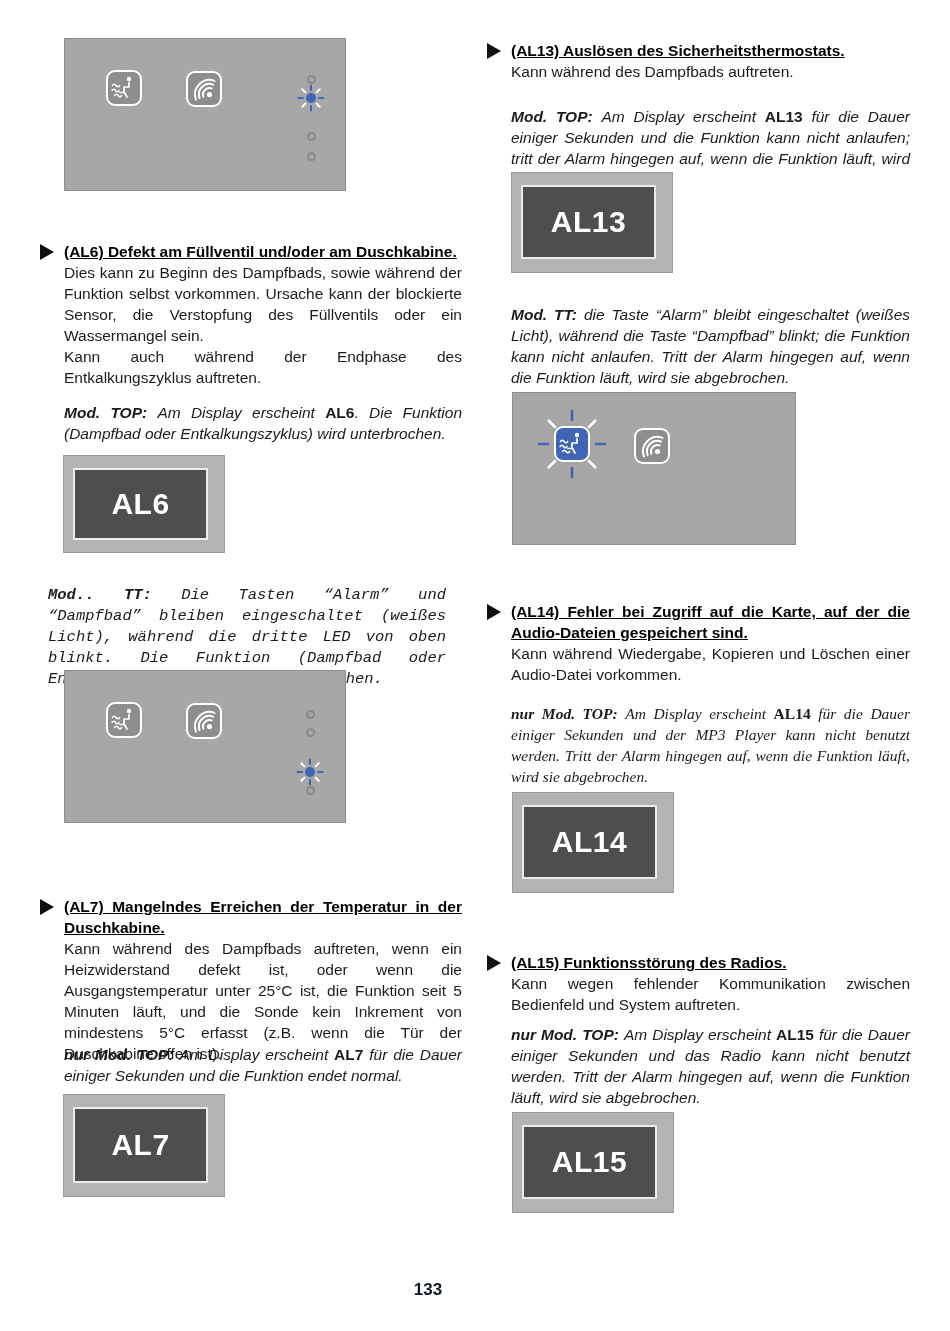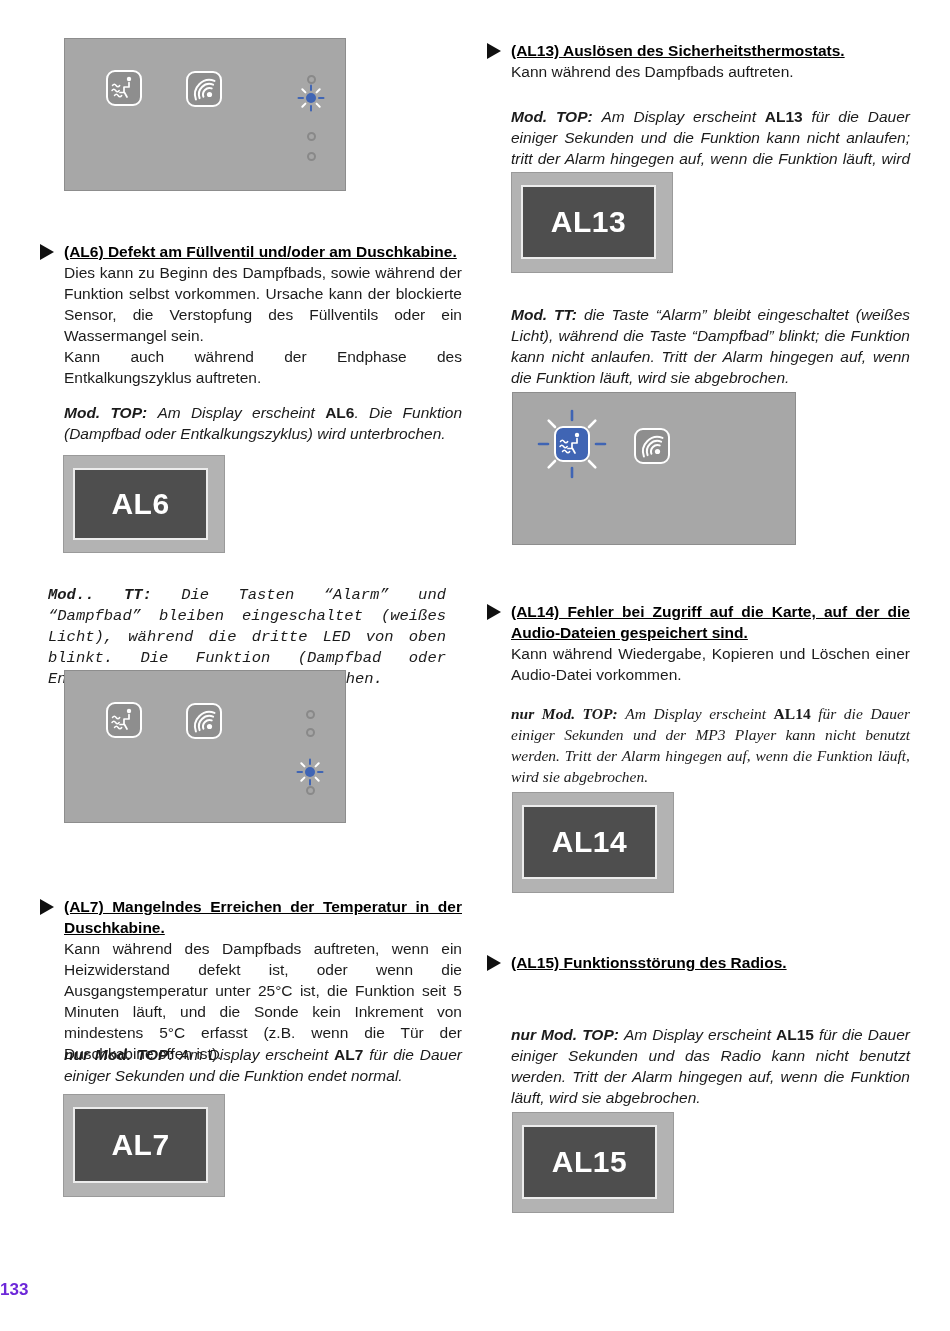--- a/index.html
+++ b/index.html
@@ -31,22 +31,22 @@
   .tri { width:0; height:0; border-left:14px solid #101010; border-top:8px solid transparent;
          border-bottom:8px solid transparent; margin-top:3px; flex:none; }
   .stext { margin-left:10px; flex:1; }
   .h { font-weight:bold; font-size:15.5px; line-height:21px; text-align:justify; color:#000;text-decoration:underline; }
   .b { font-size:15.5px; line-height:21px; text-align:justify; }
   .it { }
   .para { position:absolute; font-size:15.5px; line-height:21px; text-align:justify;
           margin:0; font-style:italic; }
   .bi { font-weight:bold; }
   .code { font-weight:bold; font-style:normal; }
-  .pagenum { position:absolute; left:0; top:1280px; width:856px; 
-             font-weight:bold; font-size:17px; color:#6d28d9; }
+  .pagenum { position:absolute; left:0; top:1280px; width:856px; text-align:center;
+             font-weight:bold; font-size:17px; color:#0f172a; }
 </style>
 </head>
 <body>
 
 <svg width="0" height="0" style="position:absolute">
   <defs>
     <g id="steam-glyph">
       <circle cx="19" cy="5" r="2.2" fill="#fff"></circle>
       <path d="M19,8.5 V13 H14 V18.5 H10" stroke="#fff" stroke-width="1.7" fill="none" stroke-linecap="round" stroke-linejoin="round"></path>
       <path d="M14.5,18.5 L17,23" stroke="#fff" stroke-width="1.7" fill="none" stroke-linecap="round"></path>
@@ -226,20 +226,21 @@
   <div class="al-display" style="left:512px; top:792px;">
     <div class="al-screen">
         <span class="al-text">AL14</span>
       </div>
   </div>
 
   <div class="section" style="left:487px; top:944px; width:423px;margin-top:8px;">
     <div class="tri"></div>
     <div class="stext">
       <div class="h">(AL15) Funktionsstörung des Radios.</div>
+      <div class="b">Kann wegen fehlender Kommunikation zwischen Bedienfeld und System auftreten.</div>
     </div>
   </div>
 
   <p class="para" style="left:511px; top:1024px; width:399px;">
     <span class="bi">nur Mod. TOP: </span><span>Am Display erscheint </span><span class="code">AL15</span><span> für die Dauer einiger Sekunden und das Radio kann nicht benutzt werden. Tritt der Alarm hingegen auf, wenn die Funktion läuft, wird sie abgebrochen.</span>
   </p>
 
   <div class="al-display" style="left:512px; top:1112px;">
     <div class="al-screen">
         <span class="al-text">AL15</span>

